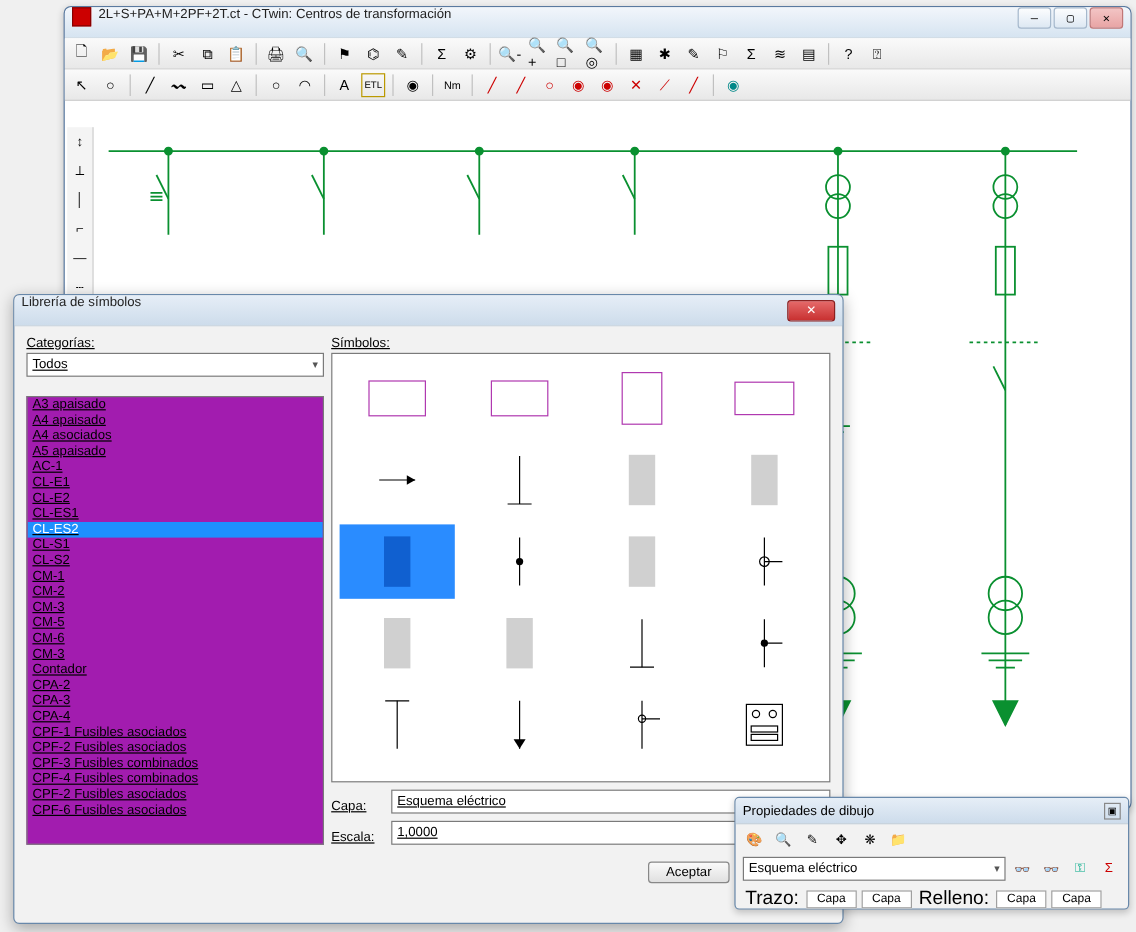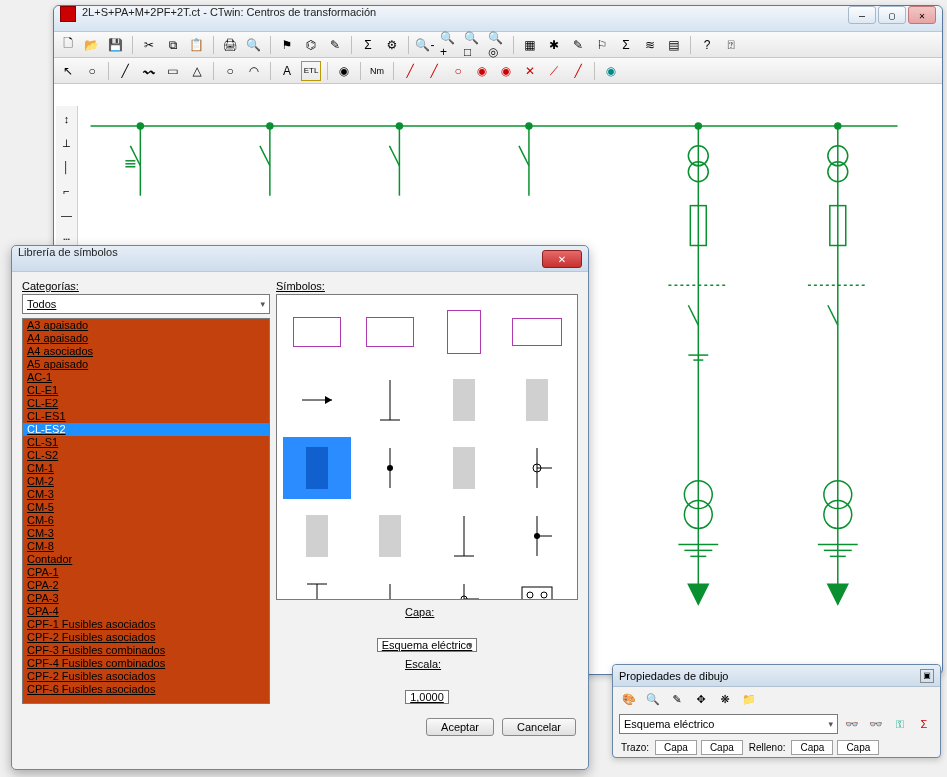--- a/index.html
+++ b/index.html
@@ -23,56 +23,56 @@
 
 .canvas-area { position:absolute; left:26px; top:100px; right:4px; bottom:20px; background:#fff; overflow:hidden;}
 .left-palette { position:absolute; left:2px; top:100px; width:22px; bottom:20px; background:#f4f4f4; border-right:1px solid #d0d0d0; display:flex; flex-direction:column; align-items:center; padding-top:4px; gap:6px;}
 .pal-btn{ width:18px; height:18px; display:flex; align-items:center; justify-content:center; font-size:11px; cursor:pointer;}
 
 
 .schematic { position:absolute; inset:0; }
 .schematic svg { width:100%; height:100%; }
 
 
-.dialog { position:absolute; left:11px; top:245px; width:578px; height:525px; background:#f2f2f2; border:1px solid #6888aa; border-radius:5px; box-shadow:0 4px 12px rgba(0,0,0,0.3); }
+.dialog { position:absolute; left:11px; top:245px; width:692px; height:525px; background:#f2f2f2; border:1px solid #6888aa; border-radius:5px; box-shadow:0 4px 12px rgba(0,0,0,0.3); }
 .dialog .title-bar { background: linear-gradient(to bottom,#e6eef7,#cddceb);}
 .dialog .close-x { position:absolute; right:6px; top:4px; width:40px; height:18px; background: linear-gradient(to bottom,#e56a6a,#c83030); border:1px solid #8a2020; border-radius:3px; color:#fff; display:flex; align-items:center; justify-content:center; font-size:10px; cursor:pointer;}
 .dialog-body { display:flex; padding:8px 10px; gap:6px; height:440px;text-decoration:underline;}
 .col-left { width:248px; display:flex; flex-direction:column;}
 .col-right { flex:1; display:flex; flex-direction:column;}
 .label { margin-bottom:2px;}
 .combo { height:20px; background:#fff; border:1px solid #7a7a7a; display:flex; align-items:center; padding:0 4px; position:relative;}
 .combo::after{ content:"▾"; position:absolute; right:4px; font-size:9px; color:#555;}
-.listbox { flex:1; background:#c2410c; border:1px solid #7a7a7a; overflow:auto; margin-top:4px;}
+.listbox { flex:1; background:#a21caf; border:1px solid #7a7a7a; overflow:auto; margin-top:16px;}
 .listbox .item { padding:0px 4px; line-height:13px; font-size:11px; cursor:pointer;}
 .listbox .item.selected { background:#1e90ff; color:#fff;}
 .symbol-grid { flex:1; background:#fff; border:1px solid #7a7a7a; margin-top:0px; display:grid; grid-template-columns: repeat(4, 1fr); grid-auto-rows: 62px; gap:6px; padding:6px; overflow:auto;}
 .symbol-cell { background:#fff; border:0px; display:flex; align-items:center; justify-content:center;}
 .symbol-cell.sel { background:#2a8cff;}
 .symbol-cell .thumb { width:44px; height:36px; border:1px solid #b038b0;}
 .symbol-cell .shade { width:22px; height:42px; background:#d0d0d0;}
 .symbol-cell svg { width:50px; height:50px;}
 
-.row { display:flex; align-items:center; gap:20px; margin-top:6px;flex-direction:column;}
+.row { display:flex; align-items:flex-end; gap:6px; margin-top:6px;}
 .row label { width:44px;}
 .row .combo, .row .input { flex:1; }
 .input { height:20px; background:#fff; border:1px solid #7a7a7a; padding:0 4px; display:flex; align-items:center;}
 
 .dialog-buttons { display:flex; justify-content:flex-end; gap:8px; padding: 6px 12px;}
 .btn { padding:2px 14px; background:linear-gradient(to bottom,#fafafa,#e0e0e0); border:1px solid #888; border-radius:3px; cursor:pointer;}
 
 
 .props { position:absolute; left:612px; top:664px; width:329px; height:94px; background:#f2f2f2; border:1px solid #6888aa; border-radius:4px; box-shadow:0 2px 6px rgba(0,0,0,0.2);}
 .props .hdr { height:22px; background:linear-gradient(to bottom,#e6eef7,#cddceb); display:flex; align-items:center; padding:0 6px; border-radius:4px 4px 0 0; border-bottom:1px solid #b0c0d0;}
 .props .hdr .pin{ margin-left:auto; width:14px; height:14px; border:1px solid #888; display:flex; align-items:center; justify-content:center; font-size:8px;}
 .props-row{ display:flex; align-items:center; padding:3px 6px; gap:4px;}
 .mini-btn{ width:20px; height:18px; display:flex; align-items:center; justify-content:center; border:1px solid transparent; cursor:pointer; font-size:11px;}
 .props .combo{ flex:1; height:20px;}
 .tiny-btn{ padding:1px 8px; background:#fff; border:1px solid #a0a0a0; font-size:10px; cursor:pointer;}
-.props-label{ font-size:10px; padding:0 2px;}
+.props-label{ font-size:16px; padding:0 2px;}
 </style>
 </head>
 <body>
 
 <div class="main-window">
   <div class="title-bar">
     <div class="icon"></div>
     <div class="title">2L+S+PA+M+2PF+2T.ct - CTwin: Centros de transformación</div>
     <div class="win-controls">
       <div class="win-btn">—</div>
@@ -248,23 +248,21 @@
           <div class="item">CL-ES1</div>
           <div class="item selected">CL-ES2</div>
           <div class="item">CL-S1</div>
           <div class="item">CL-S2</div>
           <div class="item">CM-1</div>
           <div class="item">CM-2</div>
           <div class="item">CM-3</div>
           <div class="item">CM-5</div>
           <div class="item">CM-6</div>
           <div class="item">CM-3</div>
-          <div class="item">CM-8</div>
           <div class="item">Contador</div>
-          <div class="item">CPA-1</div>
           <div class="item">CPA-2</div>
           <div class="item">CPA-3</div>
           <div class="item">CPA-4</div>
           <div class="item">CPF-1 Fusibles asociados</div>
           <div class="item">CPF-2 Fusibles asociados</div>
           <div class="item">CPF-3 Fusibles combinados</div>
           <div class="item">CPF-4 Fusibles combinados</div>
           <div class="item">CPF-2 Fusibles asociados</div>
           <div class="item">CPF-6 Fusibles asociados</div>
         </div>

